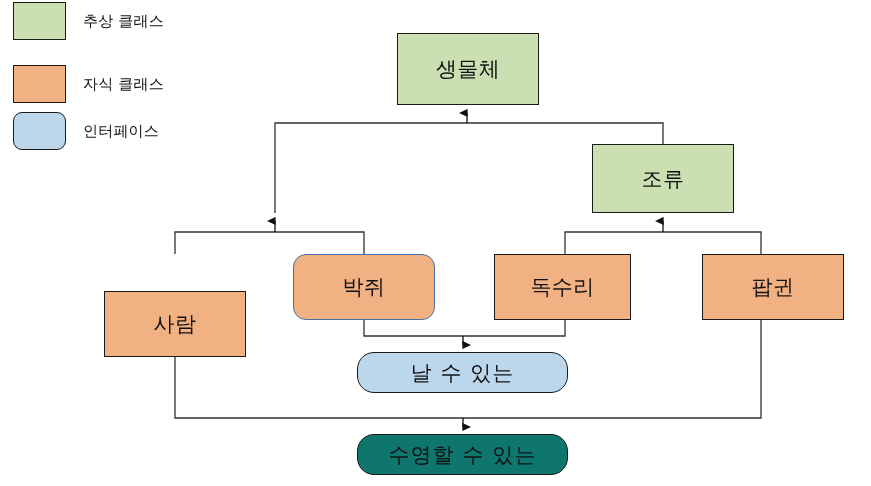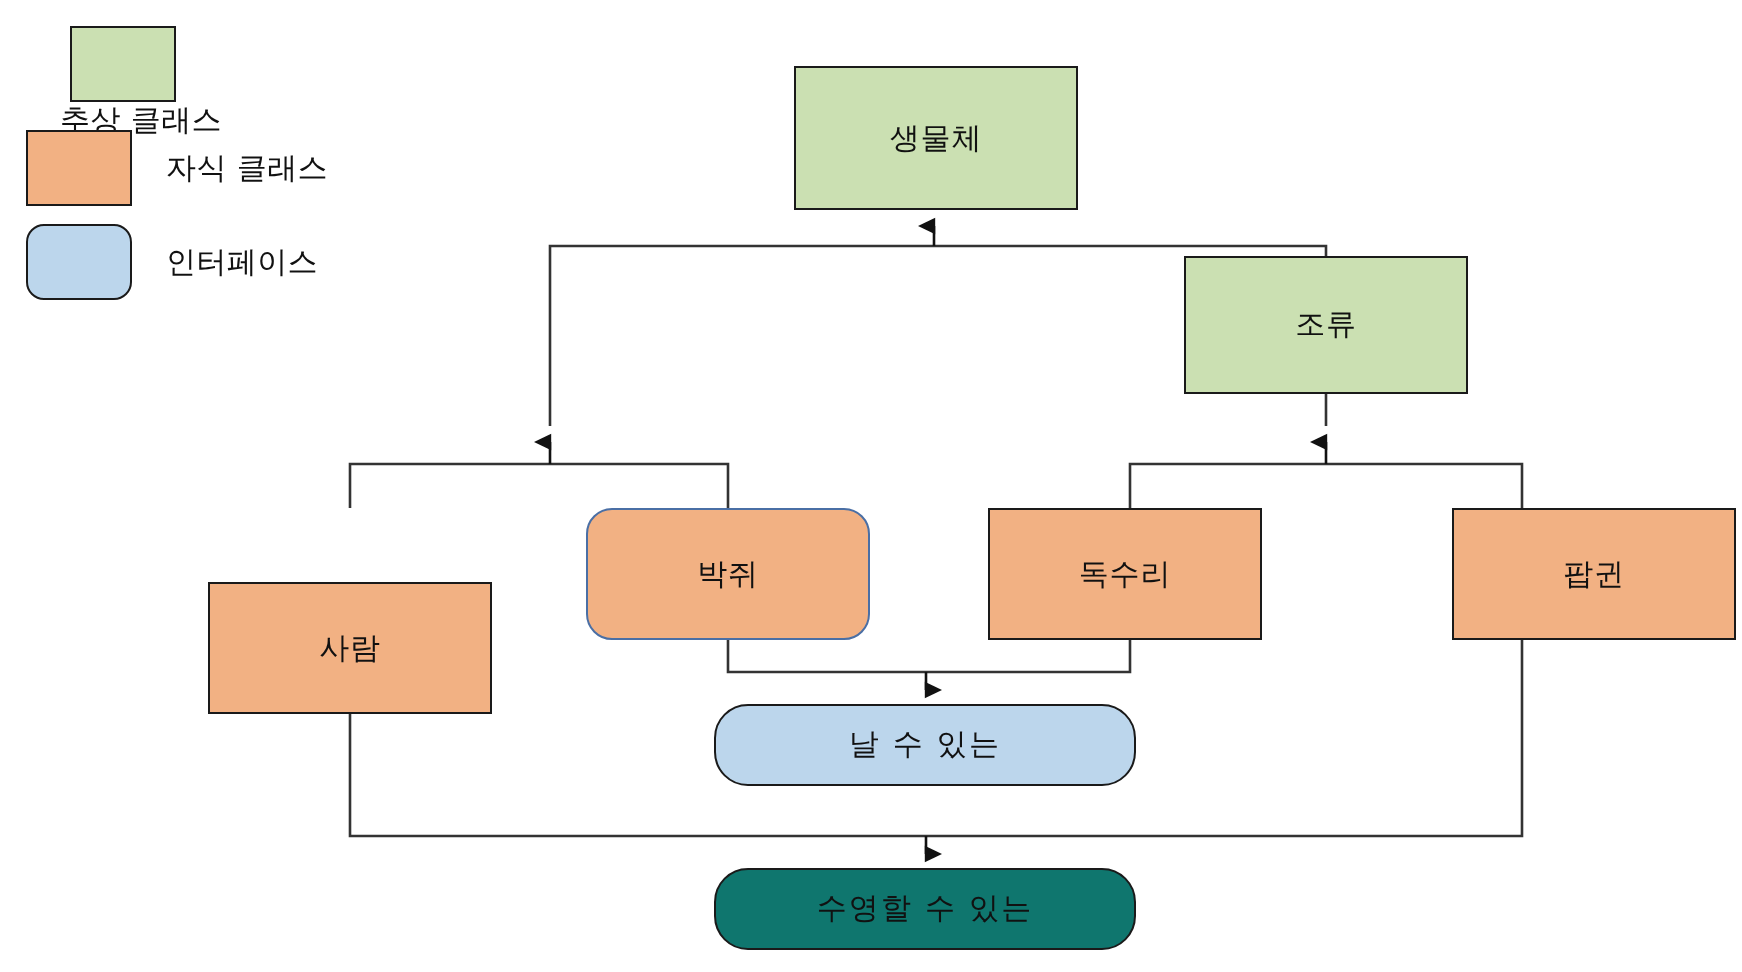--- a/index.html
+++ b/index.html
@@ -50,21 +50,21 @@
     letter-spacing: .2px;
   }
 
   
   .node {
     position: absolute;
     box-sizing: border-box;
     display: flex;
     align-items: center;
     justify-content: center;
-    font-size: 15px;
+    font-size: 21px;
     color: #111111;
     text-align: center;
     letter-spacing: .4px;
     border: 1.3px solid #1a1a1a;
   }
   .node.iface {
     border-radius: 17px;
     letter-spacing: 1.1px;
     text-align: center;
   }
@@ -135,45 +135,45 @@
       </g>
       <g>
         <path d="M761,320 L761,418 L463,418"></path>
       </g>
       <g>
         <path d="M463,418 L463,427" stroke="#111111" marker-end="url(#arrow-down)"></path>
       </g>
     </g>
   </svg>
 
-  <div class="legend-row" style="left:13px; top:13px;flex-direction:column;">
+  <div class="legend-row" style="left:13px; top:2px;">
     <div class="legend-swatch" style="background:#cbe0b2;"></div>
     <div class="legend-label">추상 클래스</div>
   </div>
 
   <div class="legend-row" style="left:13px; top:65px;">
     <div class="legend-swatch" style="background:#f2b183;"></div>
     <div class="legend-label">자식 클래스</div>
   </div>
 
   <div class="legend-row" style="left:13px; top:112px;">
     <div class="legend-swatch rounded" style="background:#bcd6ec;"></div>
     <div class="legend-label">인터페이스</div>
   </div>
 
   <div class="node" style="left:397px; top:33px; width:142px; height:72px; background:#cbe0b2;">생물체</div>
 
 
-  <div class="node" style="left:592px; top:128px; width:142px; height:69px; background:#cbe0b2;">조류</div>
+  <div class="node" style="left:592px; top:144px; width:142px; height:69px; background:#cbe0b2;">조류</div>
 
   <div class="node" style="left:104px; top:254px; width:142px; height:66px; background:#f2b183;margin-top:37px;">사람</div>
 
   <div class="node blue-border" style="left:293px; top:254px; width:142px; height:66px; background:#f2b183;">박쥐</div>
 
   <div class="node" style="left:494px; top:254px; width:137px; height:66px; background:#f2b183;">독수리</div>
 
-  <div class="node" style="left:726px; top:254px; width:142px; height:66px; background:#f2b183;text-align:right;">팝귄</div>
+  <div class="node" style="left:702px; top:254px; width:142px; height:66px; background:#f2b183;text-align:right;">팝귄</div>
 
   <div class="node iface" style="left:357px; top:352px; width:211px; height:41px; background:#bcd6ec;">날 수 있는</div>
 
   <div class="node iface" style="left:357px; top:434px; width:211px; height:41px; background:#0f766e;">수영할 수 있는</div>
 
 </div>
 
 </body></html>

